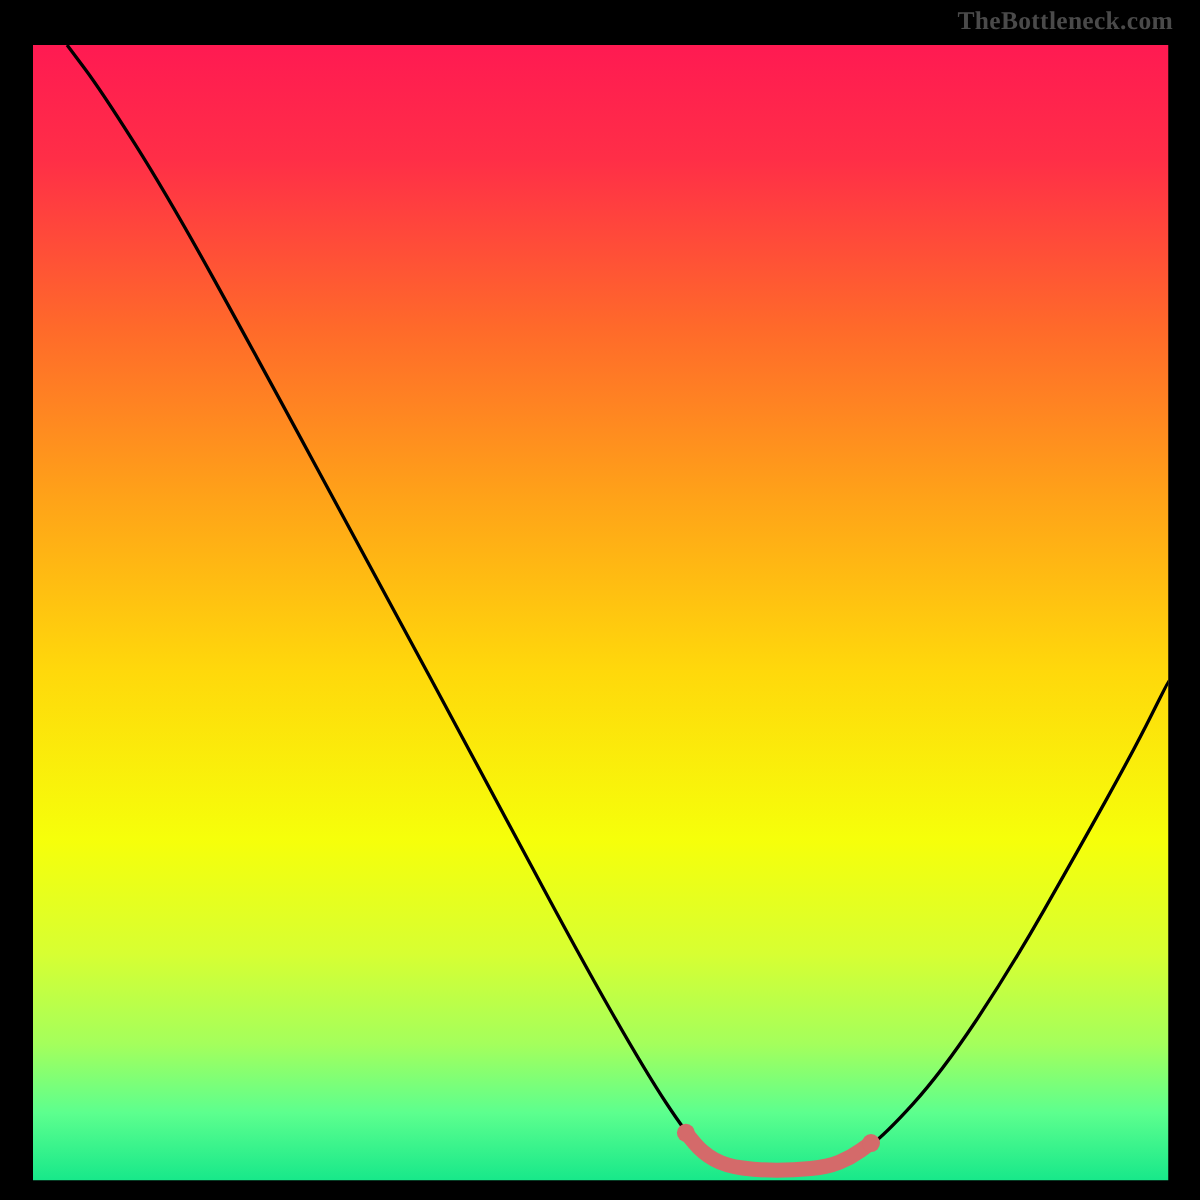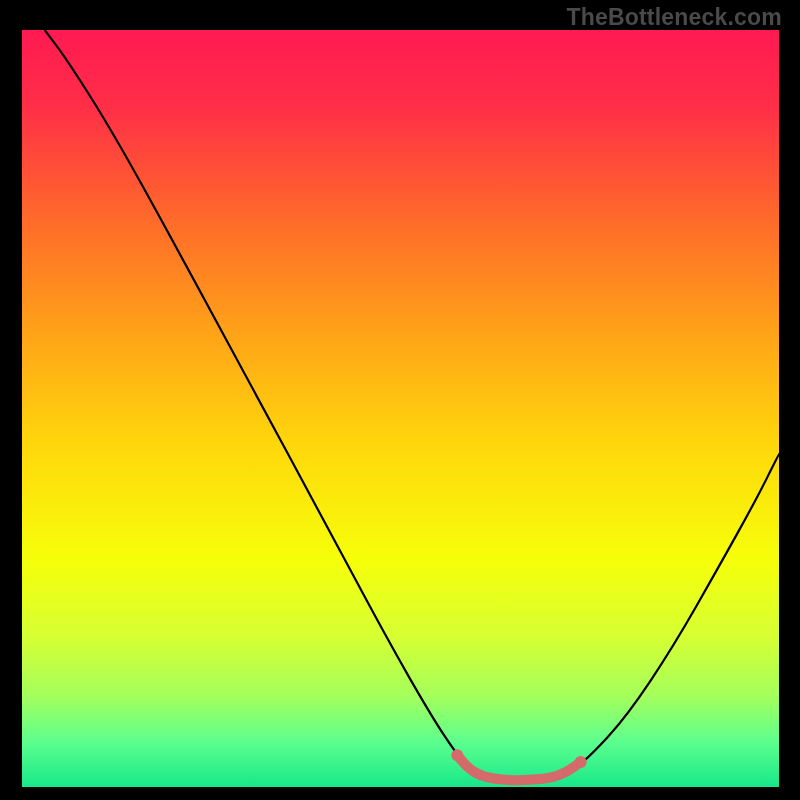--- a/index.html
+++ b/index.html
@@ -8,22 +8,22 @@
     width: 800px;
     height: 800px;
     background: #000;
     position: relative;
   }
   .watermark {
     position: absolute;
     top: 4px;
     right: 18px;
     color: #4a4a4a;
-    font-family: Liberation Sans, sans-serif;
-    font-size: 23px;
+    font-family: Liberation Serif, serif;
+    font-size: 17px;
     font-weight: bold;
     letter-spacing: 0.2px;
   }
   .plot-frame {
     position: absolute;
     left: 22px;
     top: 30px;
     width: 757px;
     height: 757px;
     background: #000;

